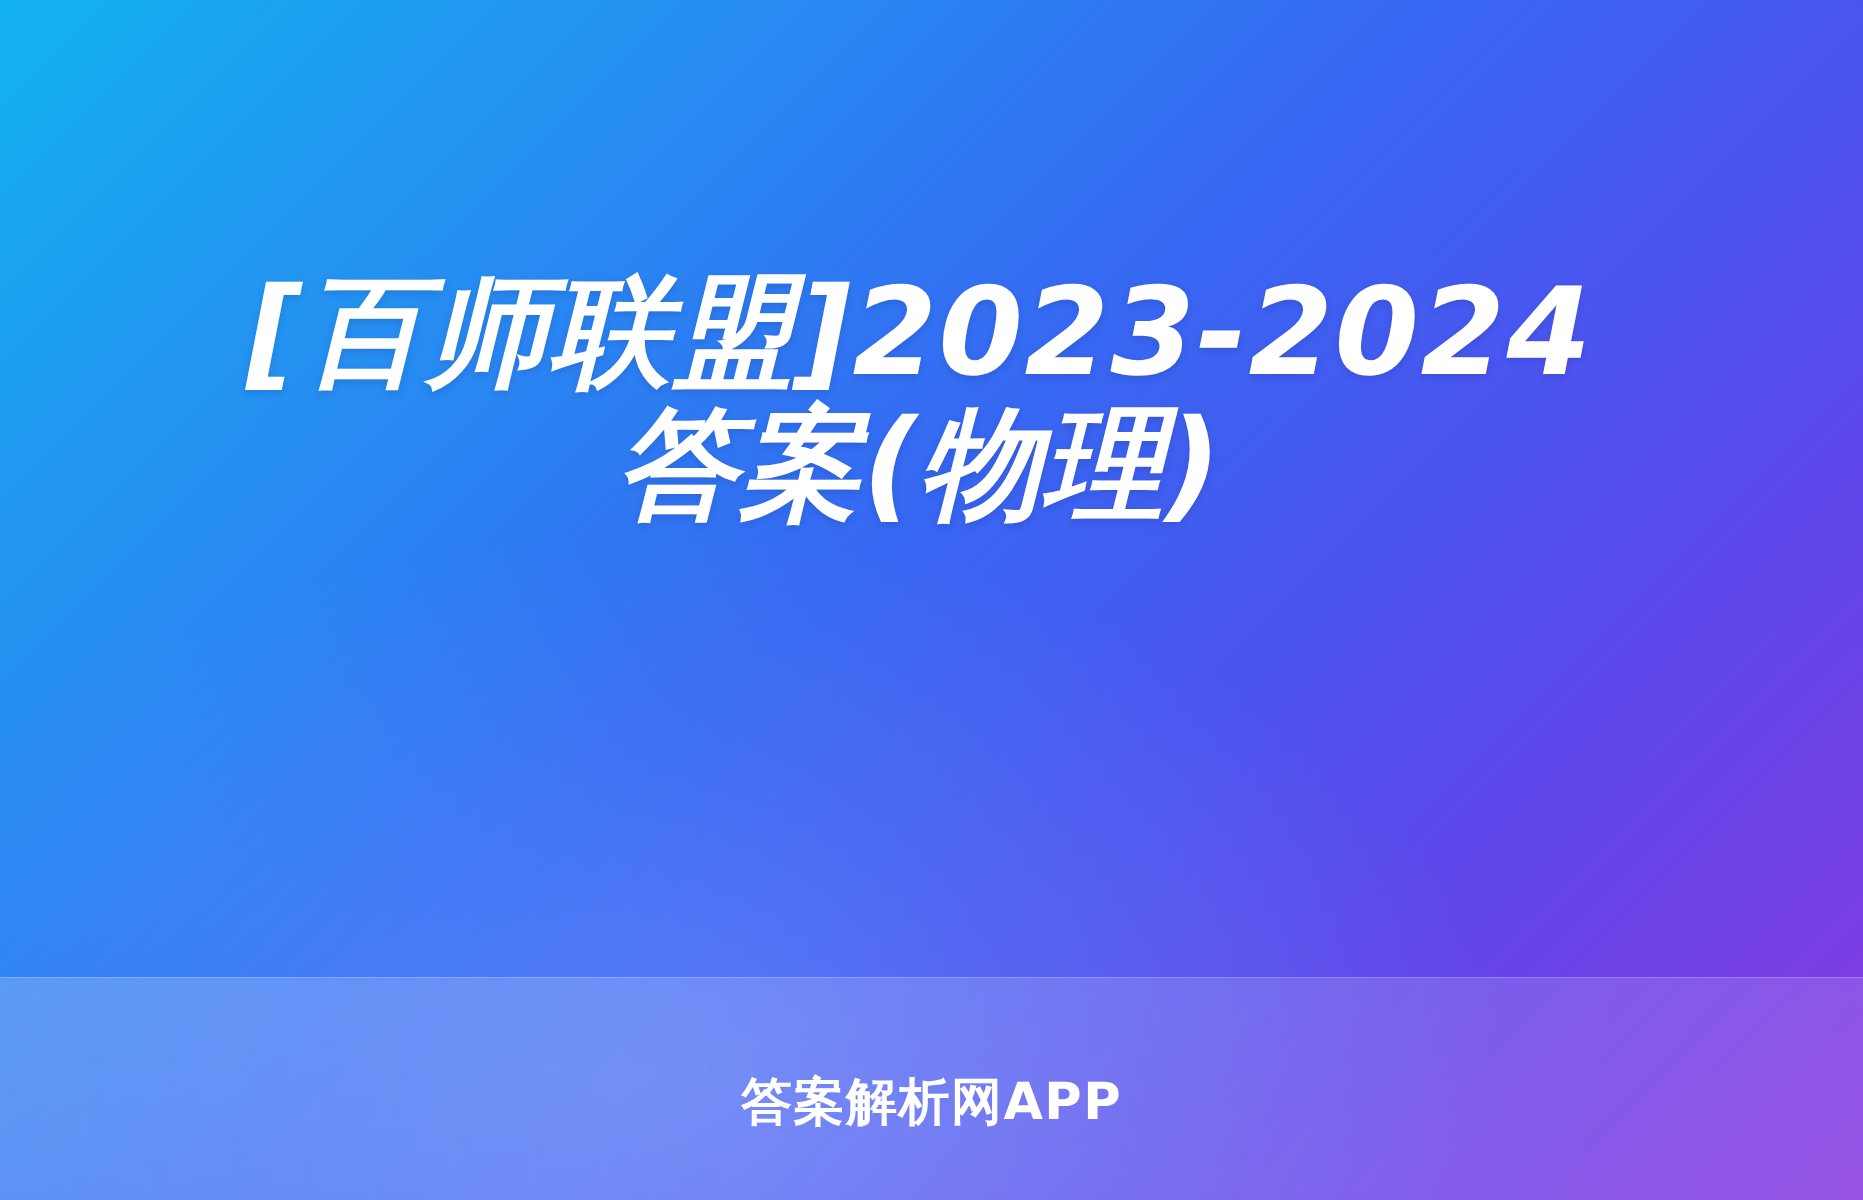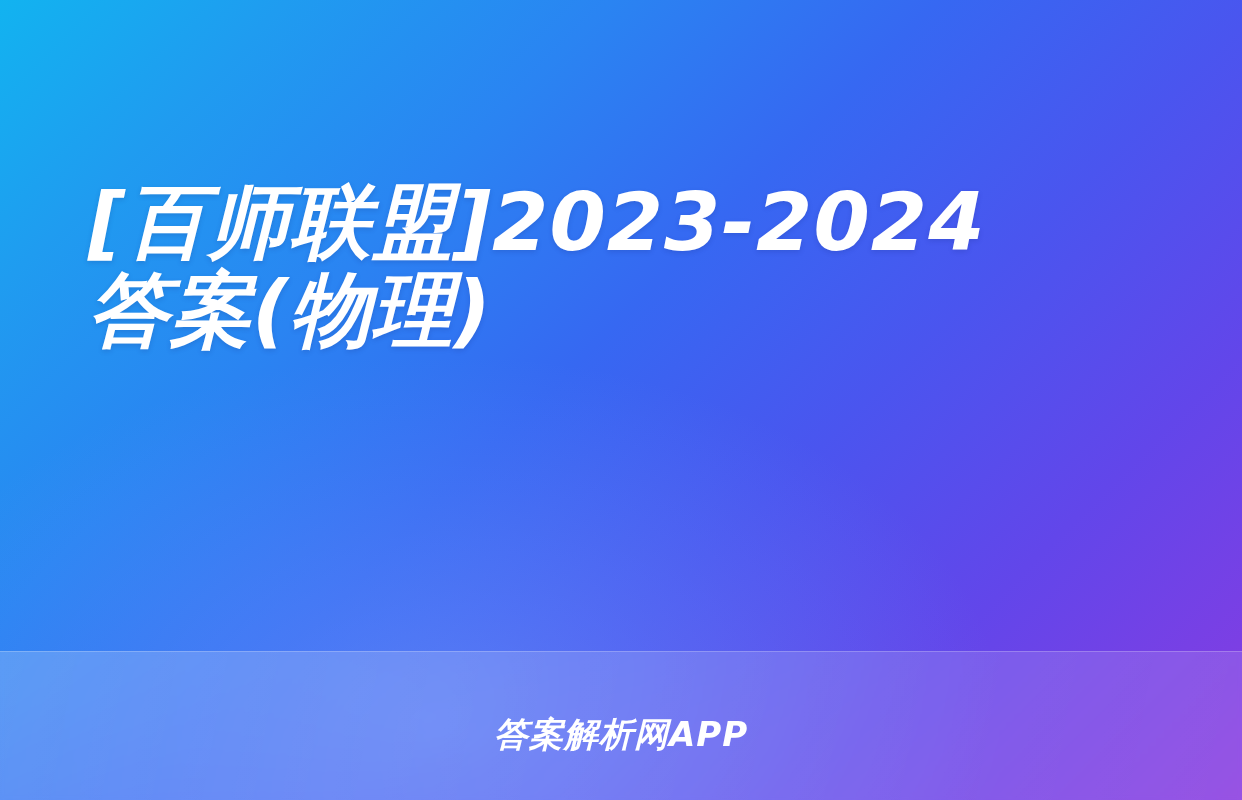--- a/index.html
+++ b/index.html
@@ -42,24 +42,23 @@
         rgba(120, 170, 255, 0.14) 45%,
         rgba(120, 170, 255, 0) 72%);
     pointer-events: none;
   }
 
   .title-block {
     position: absolute;
     left: 0;
     right: 16px;
     top: 178px;
-    text-align: left;
+    text-align: center;
     padding: 0 44px;
     box-sizing: border-box;
-    margin-left: 44px;
   }
 
   .title-line {
     color: #ffffff;
     font-family: "DejaVu Sans", "Liberation Sans", sans-serif;
     font-weight: 700;
     font-size: 81px;
     line-height: 88px;
     letter-spacing: 1px;
     font-style: italic;
@@ -83,21 +82,20 @@
 
   .footer-text {
     position: absolute;
     left: 0;
     right: 0;
     bottom: 42px;
     text-align: center;
     color: #ffffff;
     font-family: "DejaVu Sans", "Liberation Sans", sans-serif;
     font-weight: 700;
-    font-style: italic;
     font-size: 34px;
     letter-spacing: 1px;
     white-space: nowrap;
   }
 </style>
 </head>
 <body>
 
 <div class="poster">
 

